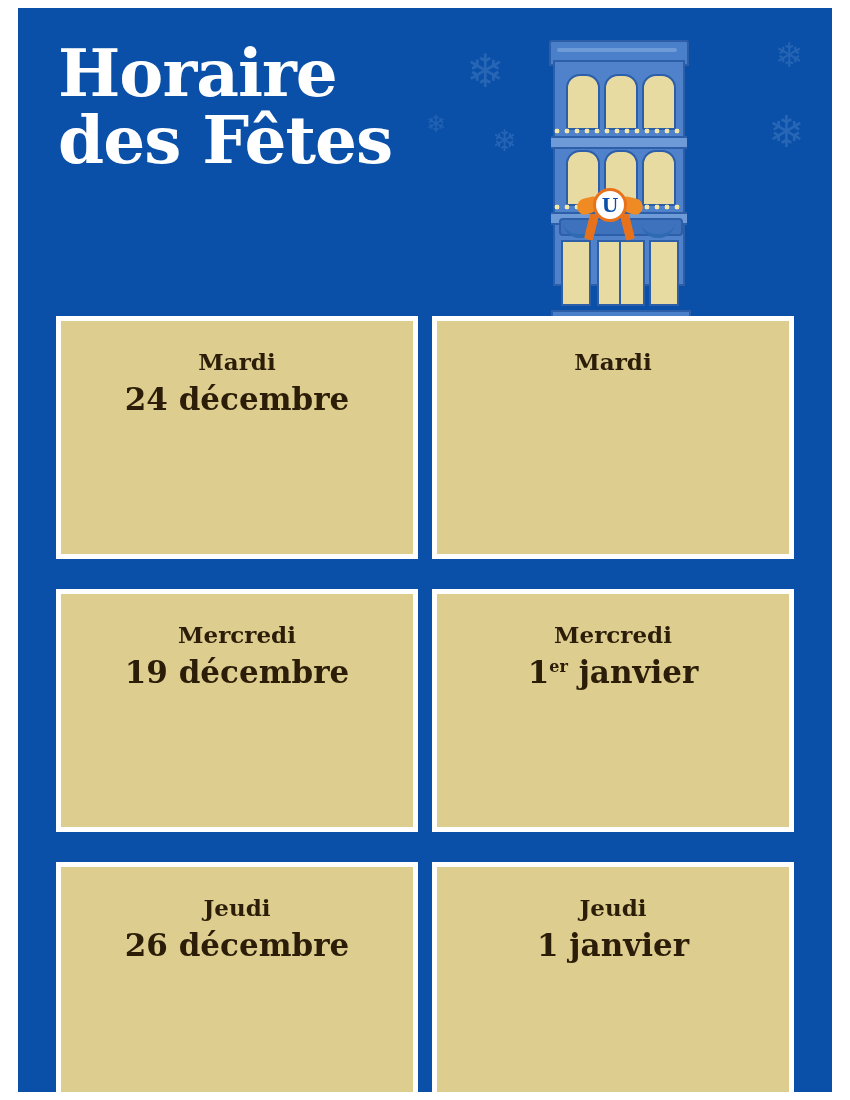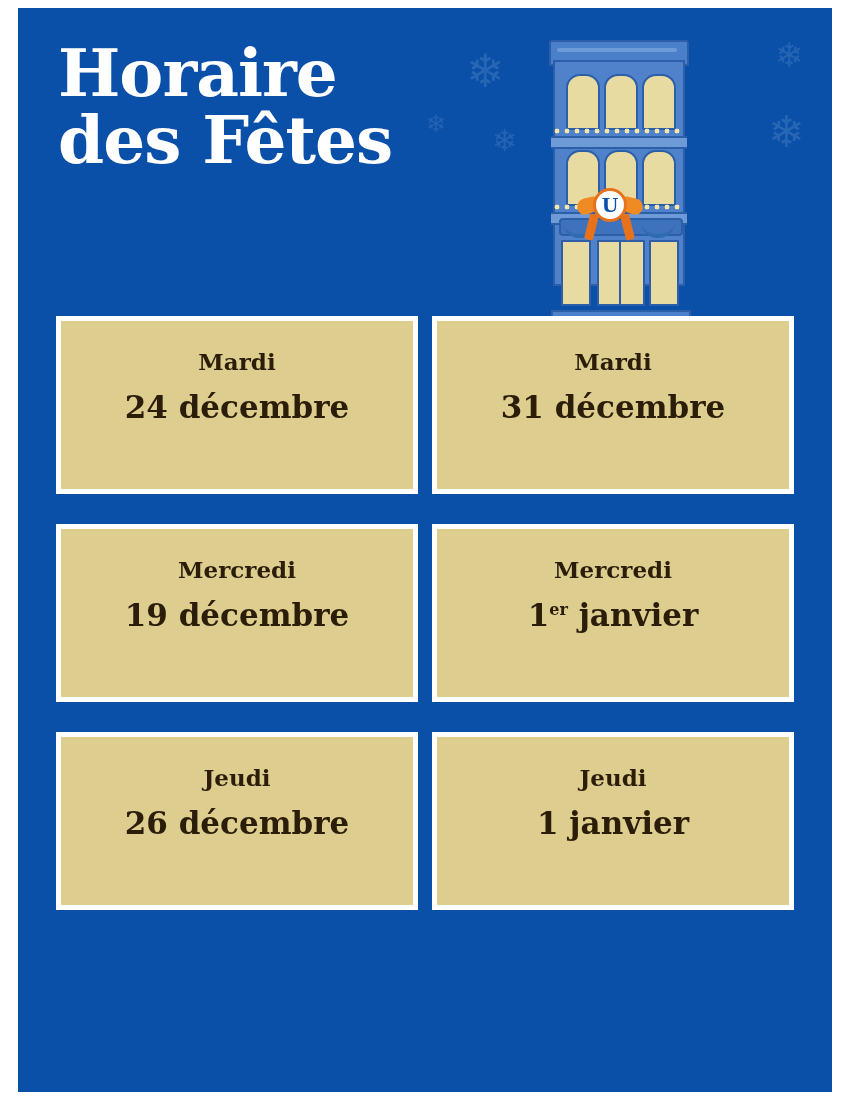--- a/index.html
+++ b/index.html
@@ -238,40 +238,40 @@
     left: 38px;
     top: 308px;
     width: 738px;
     display: grid;
     grid-template-columns: 362px 362px;
     grid-column-gap: 14px;
     grid-row-gap: 30px;
   }
   .card {
     position: relative;
-    height: 178px;
+    height: 243px;
     background: #ddcd8f;
     border: 5px solid #ffffff;
     box-sizing: border-box;
     padding-top: 28px;
     text-align: center;
     color: #2b1d08;
   }
   .card .day {
     font-family: "DejaVu Serif", serif;
     font-weight: bold;
     font-size: 23px;
     line-height: 1.1;
   }
   .card .date {
     font-family: "DejaVu Serif", serif;
     font-weight: bold;
     font-size: 31px;
     line-height: 1.2;
-    margin-top: 15px;
+    margin-top: 7px;
     white-space: nowrap;
   }
   .card .date sup {
     font-size: 16px;
     vertical-align: super;
     line-height: 0;
   }
 </style>
 </head>
 <body>
@@ -331,21 +331,20 @@
 
   <div class="grid">
 
     <div class="card">
       <div class="day">Mardi</div>
       <div class="date">24 décembre</div>
     </div>
 
     <div class="card">
       <div class="day">Mardi</div>
-      <div class="date">31 décembre</div>
     </div>
 
     <div class="card">
       <div class="day">Mercredi</div>
       <div class="date">19 décembre</div>
     </div>
 
     <div class="card">
       <div class="day">Mercredi</div>
       <div class="date">

